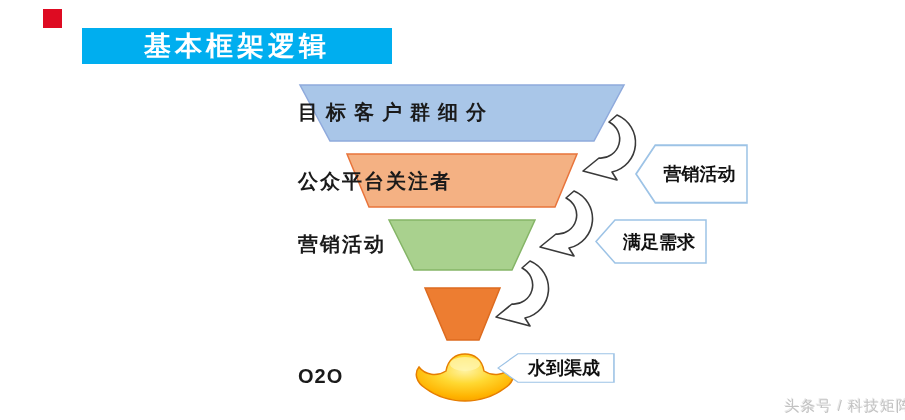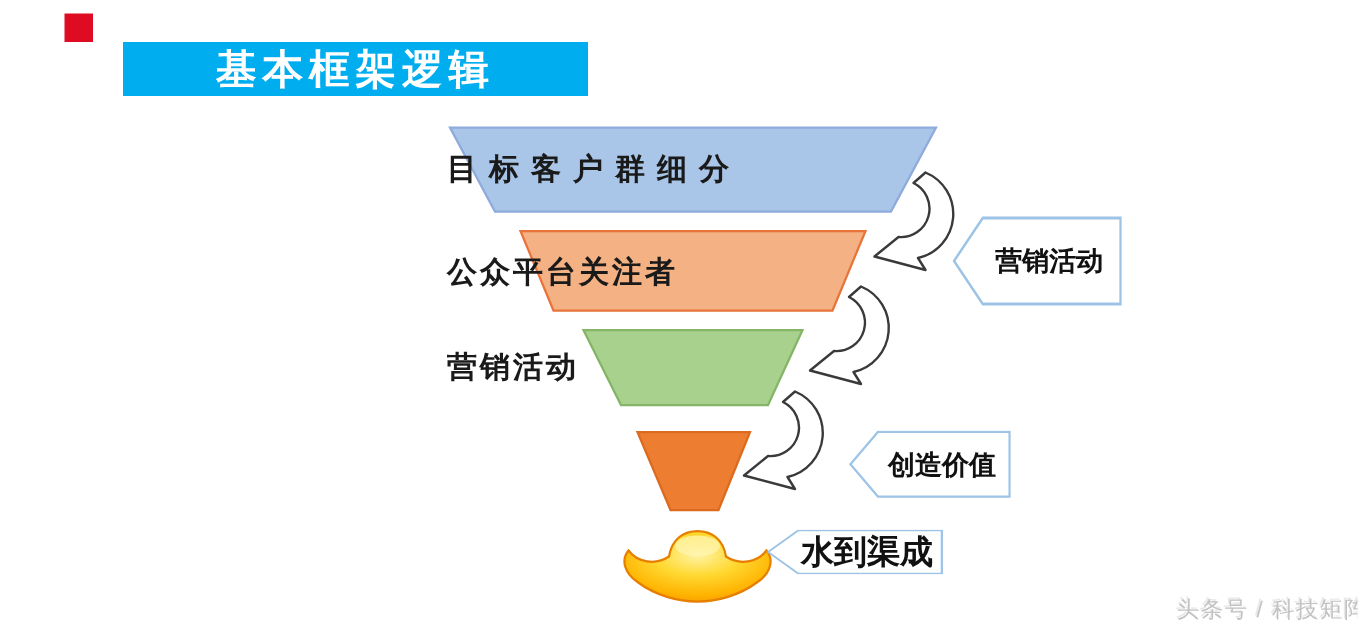--- a/index.html
+++ b/index.html
@@ -29,21 +29,21 @@
   .swoosh.s3{left:476px;top:260px;}
 
   .plabel{position:absolute;display:flex;align-items:center;justify-content:center;
           font-weight:bold;color:#111;white-space:nowrap;}
   .plabel svg{position:absolute;left:0;top:0;width:100%;height:100%;}
   .plabel span{position:relative;z-index:2;}
   .plabel.scan{left:270px;top:166px;width:56px;height:28px;font-size:17px;padding-right:10px;box-sizing:border-box;}
   .plabel.marketing{left:618px;top:144px;width:113px;height:60px;font-size:18px;padding-left:16px;box-sizing:border-box;}
   .plabel.satisfy{left:578px;top:219px;width:112px;height:45px;font-size:18px;padding-left:16px;box-sizing:border-box;}
   .plabel.create{left:549px;top:287px;width:108px;height:45px;font-size:18px;padding-left:16px;box-sizing:border-box;}
-  .plabel.nature{left:494px;top:353px;width:118px;height:30px;font-size:22px;padding-left:16px;box-sizing:border-box;}
+  .plabel.nature{left:480px;top:353px;width:118px;height:30px;font-size:18px;padding-left:16px;box-sizing:border-box;}
 
   .watermark{position:absolute;right:10px;bottom:4px;font-size:15px;color:#c2c2c2;
              text-shadow:1px 1px 0 #ffffff,-1px -1px 0 #e8e8e8;letter-spacing:1px;text-align:right;}
 </style>
 </head>
 <body>
 
 <div id="canvas">
 
   <svg width="0" height="0" style="position:absolute" aria-hidden="true">
@@ -74,46 +74,47 @@
                C 78,25 90,23 96,15 C 101,21 99,30 90,36 C 78,45 63,49 50,49
                C 37,49 22,45 10,36 C 1,30 -1,21 4,15 Z" fill="url(#goldGrad)" stroke-width="1.5" stroke="#E67E00"></path>
       <ellipse cx="50" cy="12" rx="15" ry="7" fill="#FFF6B0" opacity="0.75"></ellipse>
     </g>
   </svg>
 
   <div class="flabel l1">目标客户群细分</div>
   <div class="flabel l2">公众平台关注者</div>
   <div class="flabel l3">营销活动</div>
   <div class="flabel l4">信任</div>
+  <div class="flabel o2o">O2O</div>
 
   <svg class="swoosh s1" viewBox="0 0 58 72">
       <use href="#swooshPath"></use>
     </svg>
   <svg class="swoosh s2" viewBox="0 0 58 72">
       <use href="#swooshPath"></use>
     </svg>
   <svg class="swoosh s3" viewBox="0 0 58 72">
       <use href="#swooshPath"></use>
     </svg>
 
 
   <div class="plabel marketing">
     <svg viewBox="0 0 112 46" preserveAspectRatio="none">
       <polygon points="1,23 20,1 111,1 111,45 20,45" stroke-width="1.5" fill="#ffffff" stroke="#9DC3E6"></polygon>
     </svg>
     <span>营销活动</span>
   </div>
 
-
-  <div class="plabel create">
+  <div class="plabel satisfy">
     <svg viewBox="0 0 112 46" preserveAspectRatio="none">
       <polygon points="1,23 20,1 111,1 111,45 20,45" stroke-width="1.5" fill="#ffffff" stroke="#9DC3E6"></polygon>
     </svg>
-    <span>创造价值</span>
+    <span>满足需求</span>
   </div>
+
 
   <div class="plabel nature">
     <svg viewBox="0 0 112 46" preserveAspectRatio="none">
       <polygon points="1,23 20,1 111,1 111,45 20,45" stroke-width="1.5" fill="#ffffff" stroke="#9DC3E6"></polygon>
     </svg>
     <span>水到渠成</span>
   </div>
 
   <div class="watermark">头条号 / 科技矩阵</div>
 

